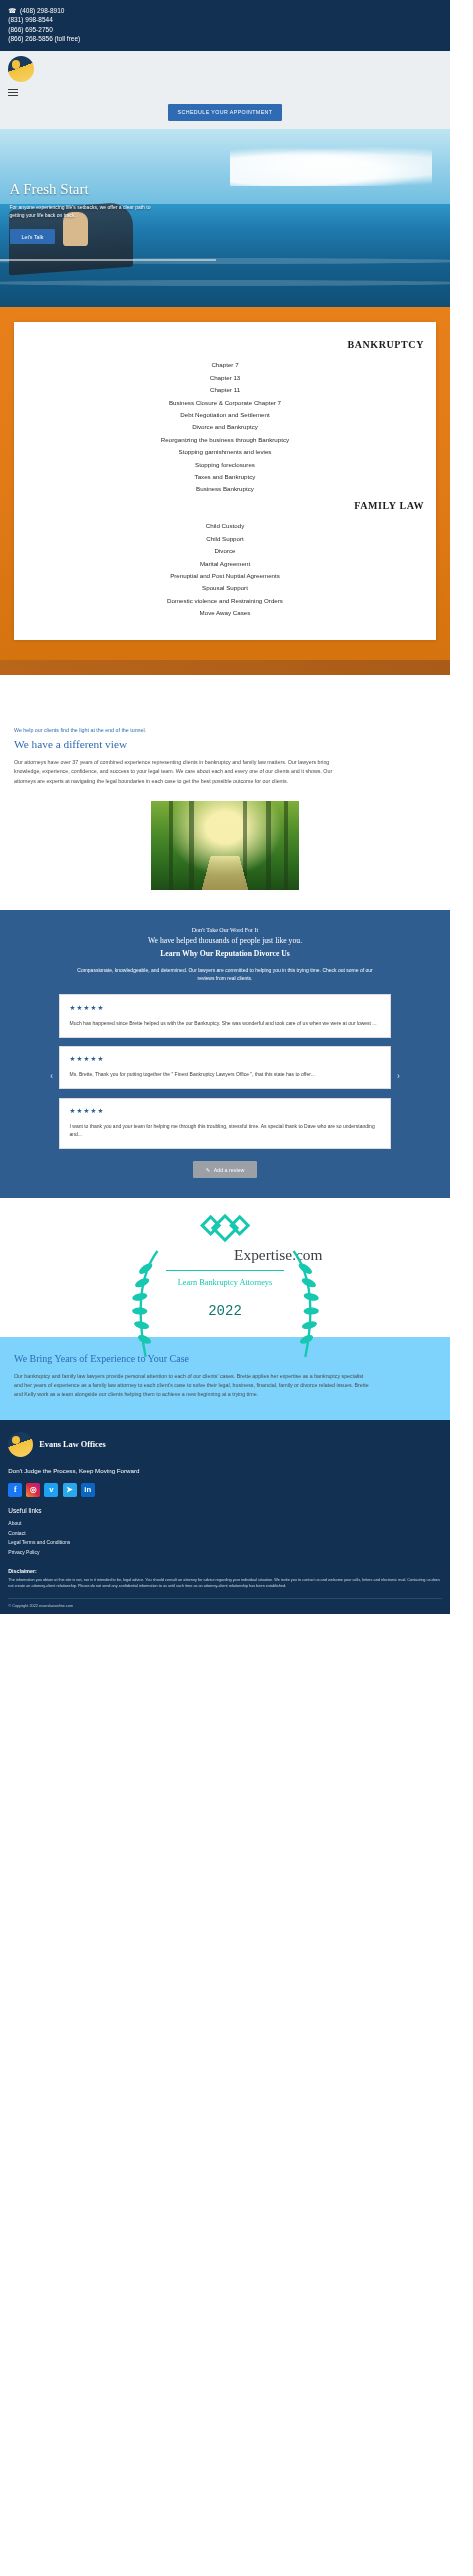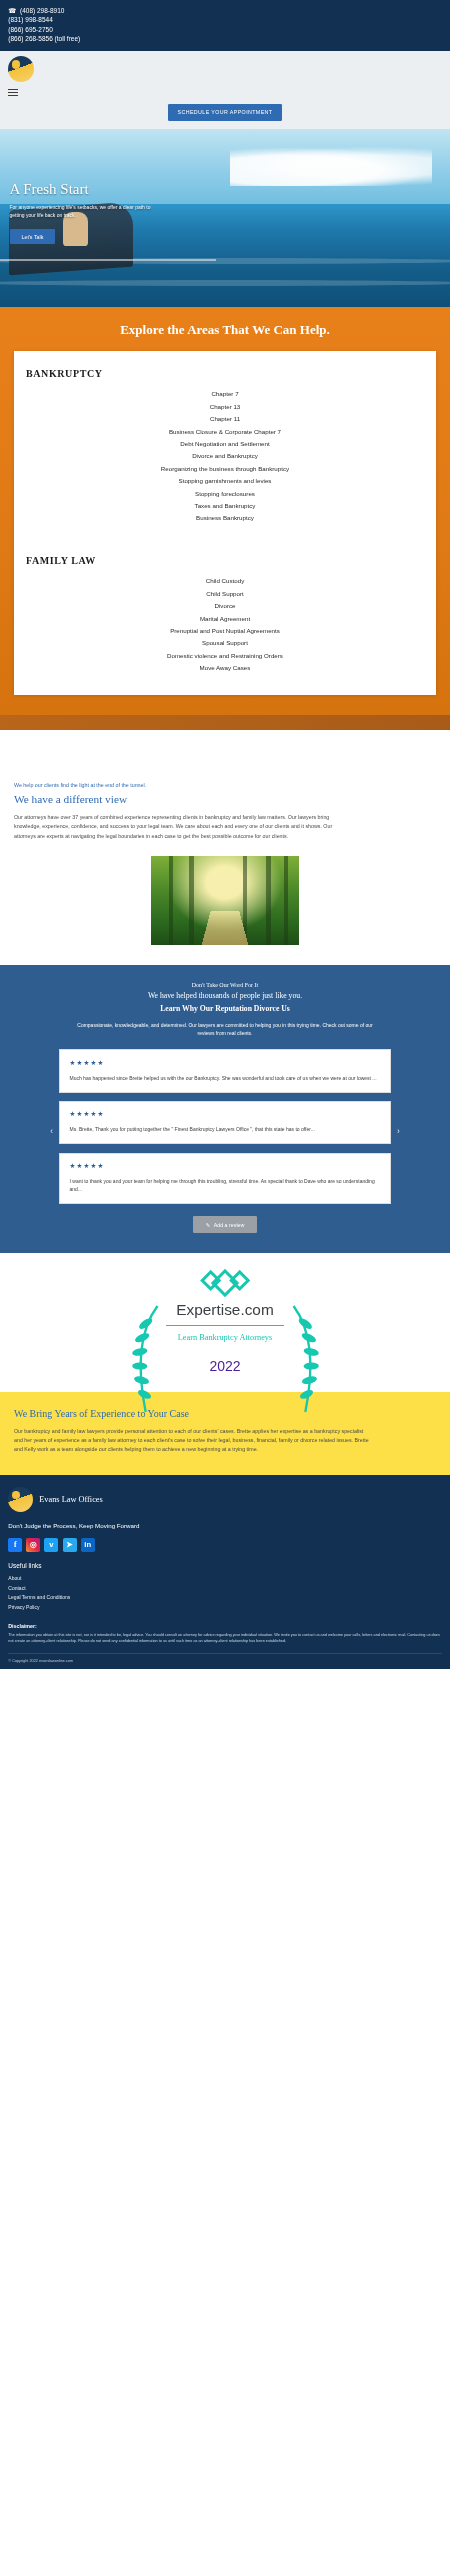--- a/index.html
+++ b/index.html
@@ -160,28 +160,28 @@
     font-size: 13px;
     margin-bottom: 13px;
   }
   .areas-card {
     background: #fff;
     margin: 0 14px;
     padding: 16.6px 12px 20px 12px;
     box-shadow: 0 1.2px 4.7px rgba(0,0,0,.15);
   }
   .area-h {
-    text-align: left;
+    text-align: right;
     font-family: "Liberation Serif", serif;
     font-size: 10px;
     letter-spacing: 0.6px;
     margin-bottom: 9.5px;
     color: #1b1b1b;
   }
-  .area-h.second { margin-top: 30px; }
+  .area-h.second { margin-top: 4px; }
   .area-list { list-style: none; text-align: center; }
   .area-list li {
     font-size: 6.2px;
     line-height: 2.0;
     color: #2a2a2a;
   }
   .areas-bottom-photo {
     height: 15.4px;
     background: linear-gradient(90deg,#b9651a,#a85c18);
   }
@@ -286,60 +286,61 @@
     display: flex; justify-content: center; gap: 1.8px; margin-bottom: 8.3px;
   }
   .dia {
     width: 20px; height: 20px;
     border: 3px solid #17c8b0;
     transform: rotate(45deg);
     margin: 0 -2.4px;
   }
   .dia.small { width: 15.4px; height: 15.4px; border-width: 3px; }
   .exp-title {
-    font-family: Liberation Sans, sans-serif;
+    font-family: Liberation Serif, serif;
     font-size: 15.4px;
     color: #3a3f44;
     margin-bottom: 6px;
+    text-align: right;
   }
   .exp-line {
     width: 118px; height: 0.6px; background: #17c8b0; margin: 0 auto 6px auto;
   }
   .exp-sub {
     font-size: 8.3px; color: #17c8b0; line-height: 1.5; margin-bottom: 14px;
     font-family: "Liberation Serif", serif;
   }
   .exp-year {
-    font-family: Liberation Sans, sans-serif;
-    font-size: 14px; color: #4c1d95;
+    font-family: Liberation Mono, monospace;
+    font-size: 14px; color: #0f766e;
   }
 
   
   .exper {
     padding: 15.4px 14px 20px 14px;
-    background: #fde047;
+    background: #7dd3fc;
   }
   .exper h2 {
     font-family: "Liberation Serif", serif;
     font-weight: normal;
     color: #2f6bb3;
     font-size: 10px;
     margin-bottom: 8.3px;
   }
   .exper p {
     font-size: 5.3px; line-height: 1.75; color: #4a4a4a; max-width: 355px;
   }
 
   
   .footer {
     background: #123152;
     color: #fff;
     padding: 12px 8.3px 0 8.3px;
   }
-  .f-logo-row { display: flex; align-items: center; gap: 6px; margin-bottom: 10.7px; }
+  .f-logo-row { display: flex; align-items: center; gap: 6px; margin-bottom: 10.7px; font-weight: bold; }
   .f-logo {
     width: 25px; height: 25px; border-radius: 50%;
     background: linear-gradient(160deg,#1a3a5c 0%,#1a3a5c 45%,#f3c13a 45%,#f7d26b 100%);
     position: relative; overflow: hidden; flex: none;
   }
   .f-logo:after {
     content: ""; position: absolute; left: 3.6px; top: 4.7px;
     width: 7.7px; height: 7.7px; border-radius: 50%; background: #f3c13a;
   }
   .f-name { font-size: 8.3px; font-family: "Liberation Serif", serif; }
@@ -407,21 +408,20 @@
     <div class="person"></div>
     <div class="railing"></div>
     <div class="hero-content">
       <h1 class="hero-title">A Fresh Start</h1>
       <p class="hero-sub">For anyone experiencing life's setbacks, we offer a clear path to getting your life back on track.</p>
       <button class="btn-talk">Let's Talk</button>
     </div>
   </div>
 
   <div class="areas">
-    <h2 class="areas-title">Explore the Areas That We Can Help.</h2>
     <div class="areas-card">
 
       <h3 class="area-h">BANKRUPTCY</h3>
       <ul class="area-list">
         <li>Chapter 7</li>
         <li>Chapter 13</li>
         <li>Chapter 11</li>
         <li>Business Closure &amp; Corporate Chapter 7</li>
         <li>Debt Negotiation and Settlement</li>
         <li>Divorce and Bankruptcy</li>

